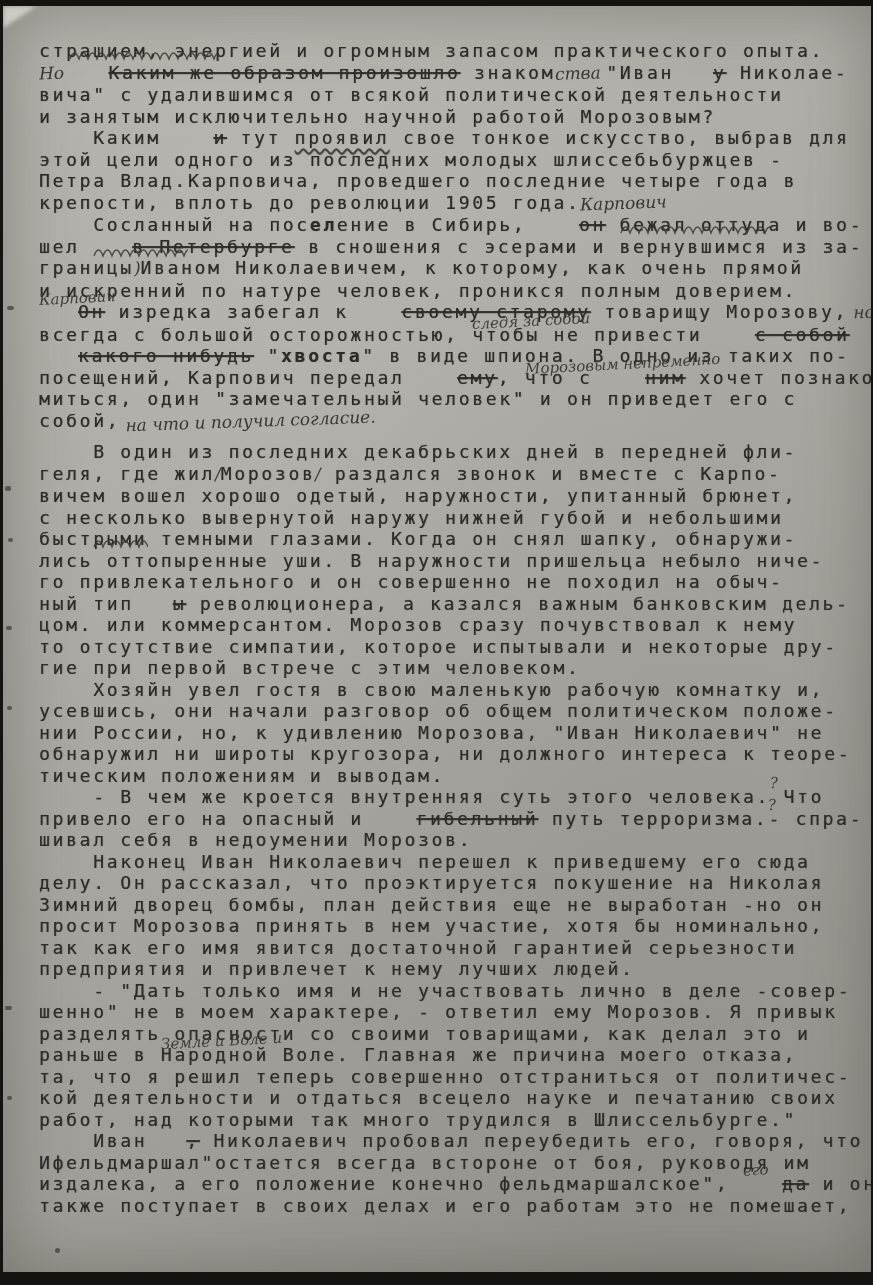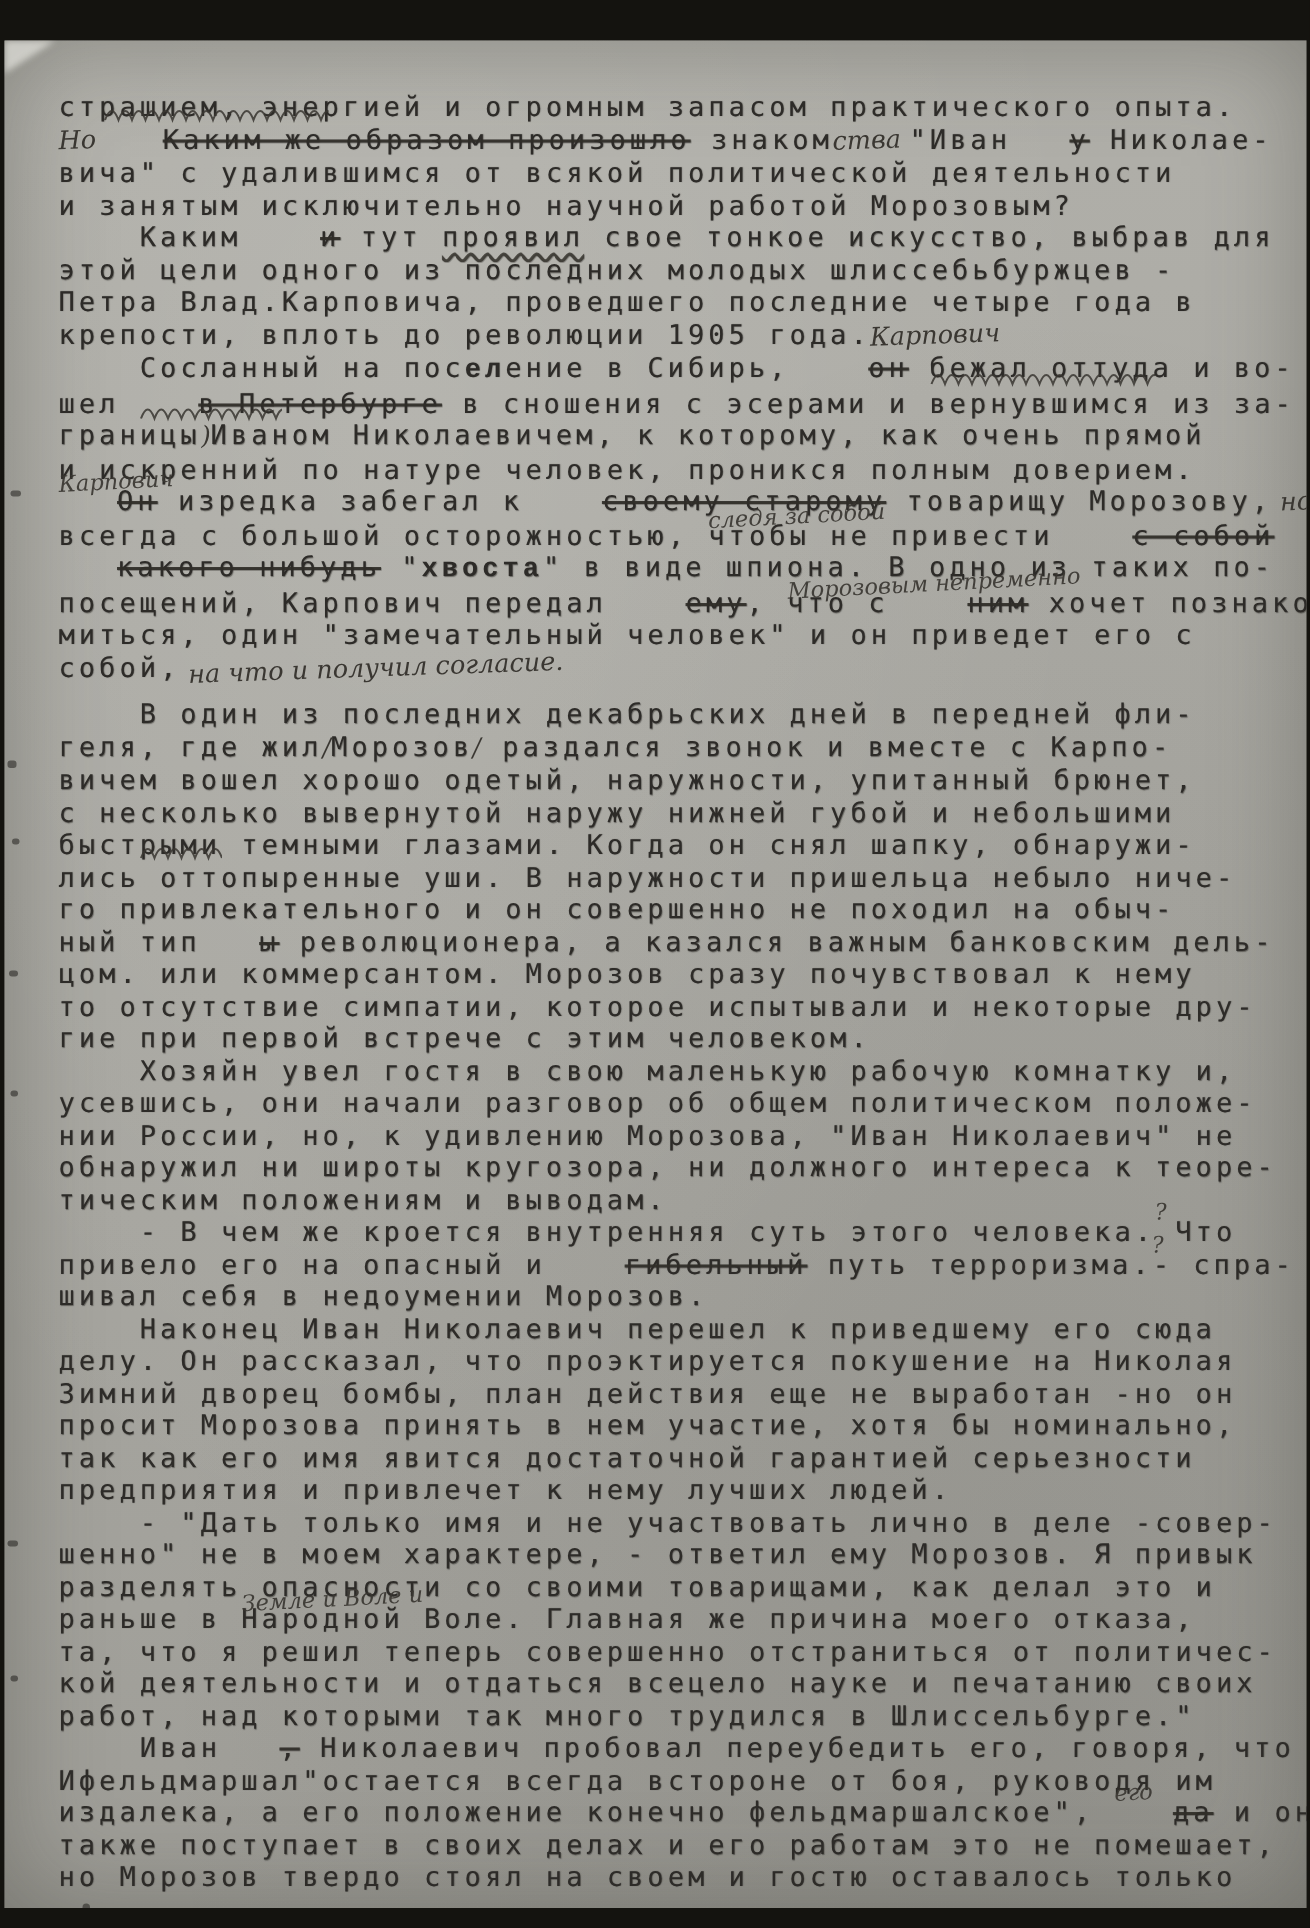--- a/index.html
+++ b/index.html
@@ -17,21 +17,20 @@
   }
   .paper{
     position:absolute;
     top:6px;left:3px;right:2px;bottom:13px;
     background:
       radial-gradient(ellipse at 30% 20%, rgba(255,255,250,0.10), rgba(0,0,0,0) 55%),
       radial-gradient(ellipse at 80% 90%, rgba(40,40,35,0.12), rgba(0,0,0,0) 60%),
       linear-gradient(180deg,#b0afa9 0%, #a9a8a2 45%, #a3a29c 80%, #9e9d97 100%);
     box-shadow: inset 0 0 70px rgba(55,55,48,0.38);
     overflow:hidden;
-    margin-top:21px;
   }
   .corner-light{
     position:absolute;top:0;left:0;
     width:0;height:0;
     border-top:22px solid rgba(230,230,224,0.85);
     border-right:34px solid transparent;
     filter:blur(2px);
     opacity:.8;
   }
   .text-block{
@@ -48,21 +47,21 @@
     text-shadow:0.4px 0.4px 0.7px rgba(45,43,40,0.55);
   }
   .line.gap{margin-top:9px;}
   .typed{}
   .struck{
     text-decoration:line-through;
     text-decoration-thickness:2px;
     text-decoration-color:rgba(48,45,40,0.9);
     padding-left:39px;
   }
-  .overtyped{font-weight:bold;font-family:Liberation Mono, monospace;}
+  .overtyped{font-weight:bold;}
   .circled{
     text-decoration:underline;
     text-decoration-style:wavy;
     text-decoration-thickness:1.5px;
     text-underline-offset:4px;
     text-decoration-color:rgba(55,52,46,0.8);
   }
   .hand{
     font-family:"DejaVu Serif", serif;
     font-style:italic;
@@ -154,21 +153,20 @@
       <div class="line"><span class="typed">шенно" не в моем характере, - ответил ему Морозов. Я привык</span></div>
       <div class="line"><span class="typed">разделять опасности со своими товарищами, как делал это и</span></div>
       <div class="line"><span class="typed">раньше в </span><span class="hand above">Земле и Воле и</span><span class="typed">Народной Воле. Главная же причина моего отказа,</span></div>
       <div class="line"><span class="typed">та, что я решил теперь совершенно отстраниться от политичес-</span></div>
       <div class="line"><span class="typed">кой деятельности и отдаться всецело науке и печатанию своих</span></div>
       <div class="line"><span class="typed">работ, над которыми так много трудился в Шлиссельбурге."</span></div>
       <div class="line"><span class="typed">    Иван</span><span class="typed struck">,</span><span class="typed"> Николаевич пробовал переубедить его, говоря, что</span></div>
       <div class="line"><span class="typed">Ифельдмаршал"остается всегда встороне от боя, руководя им</span></div>
       <div class="line"><span class="typed">издалека, а его положение конечно фельдмаршалское", </span><span class="hand above">его</span><span class="typed struck">да</span><span class="typed"> и он</span></div>
       <div class="line"><span class="typed">также поступает в своих делах и его работам это не помешает,</span></div>
-      <div class="line"><span class="typed">но Морозов твердо стоял на своем и гостю оставалось только</span></div>
     </div>
 
   <div class="speck" style="left:4px;top:300px;width:7px;height:4px"></div>
   <div class="speck" style="left:2px;top:480px;width:6px;height:5px"></div>
   <div class="speck" style="left:5px;top:532px;width:5px;height:4px"></div>
   <div class="speck" style="left:3px;top:620px;width:6px;height:4px"></div>
   <div class="speck" style="left:4px;top:700px;width:5px;height:4px"></div>
   <div class="speck" style="left:2px;top:1000px;width:7px;height:4px"></div>
   <div class="speck" style="left:4px;top:1090px;width:5px;height:4px"></div>
   <div class="speck" style="left:52px;top:1242px;width:5px;height:5px;border-radius:50%"></div>

